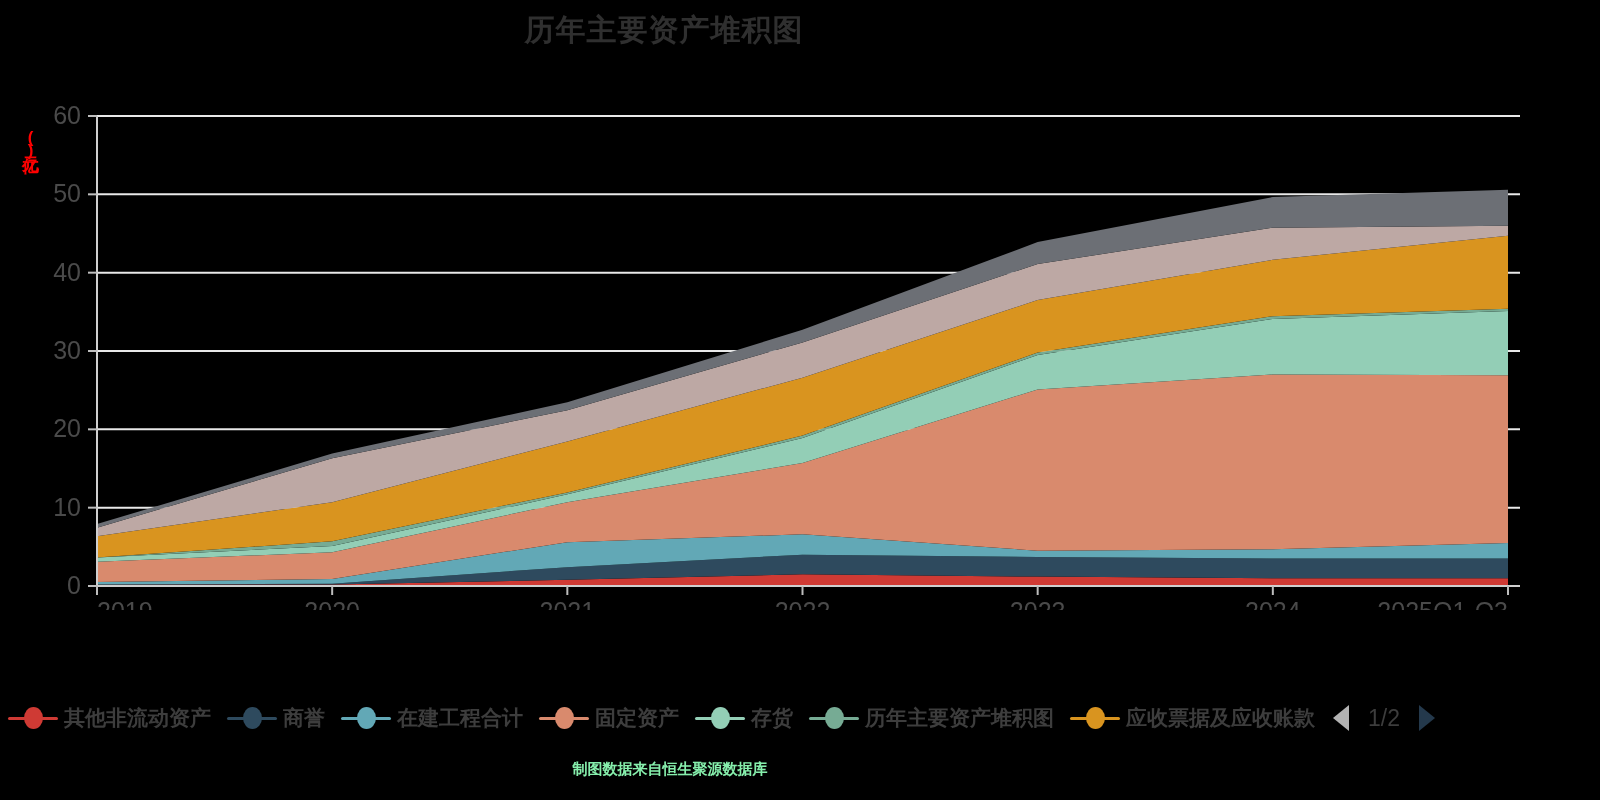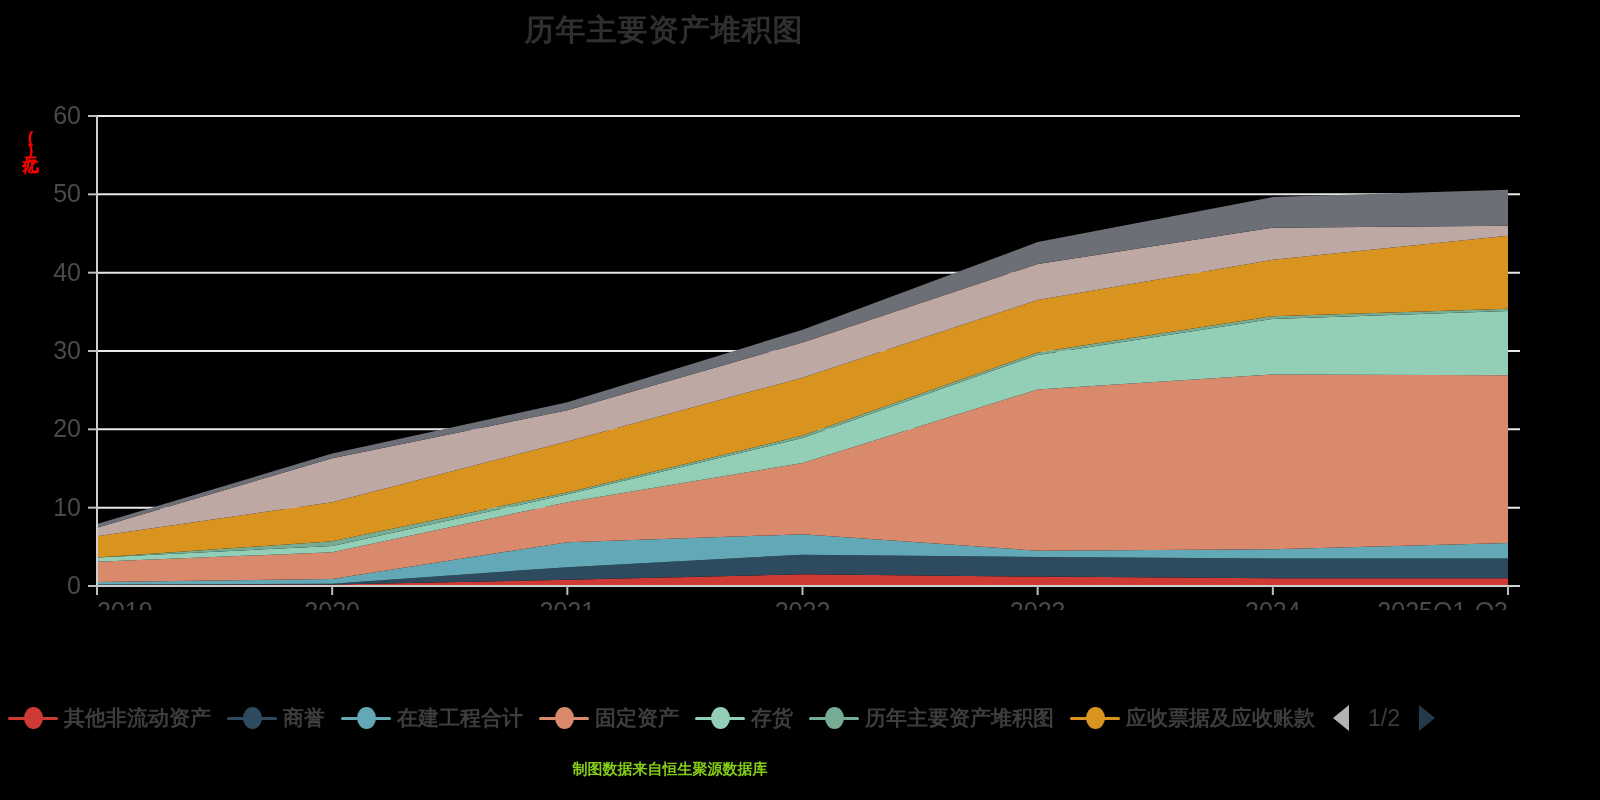--- a/index.html
+++ b/index.html
@@ -113,21 +113,21 @@
     font-weight: normal;
   }
   
   #footer-note {
     position: absolute;
     left: 0; top: 760px;
     width: 1340px;
     text-align: center;
     font-size: 15px;
     font-weight: bold;
-    color: #84cc16;
+    color: #86efac;
     letter-spacing: 0px;
   }
 </style>
 </head>
 <body>
 
 <div id="page">
 
   <div id="chart-title">历年主要资产堆积图</div>
 

